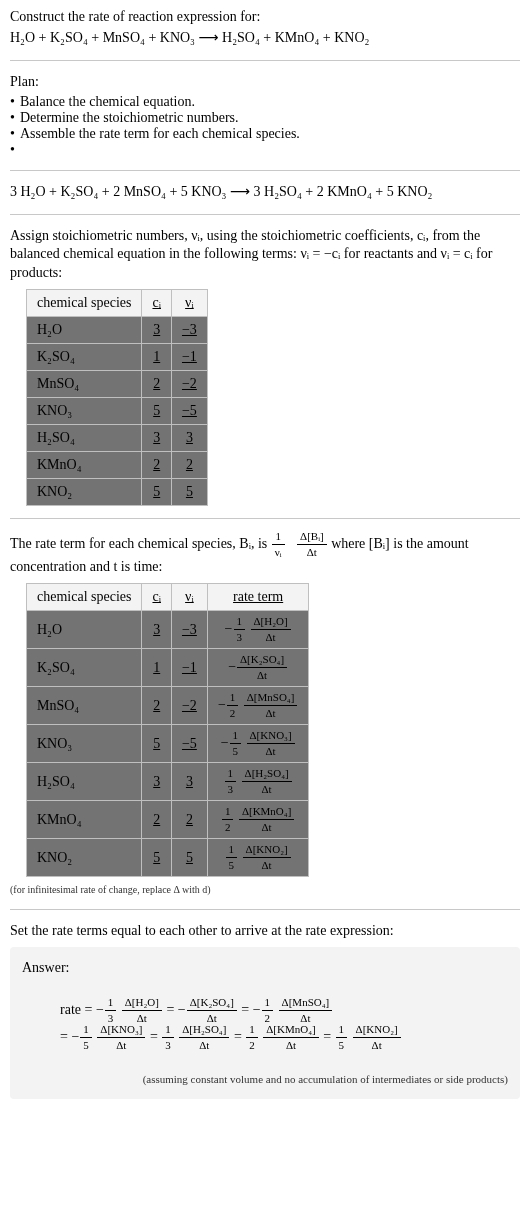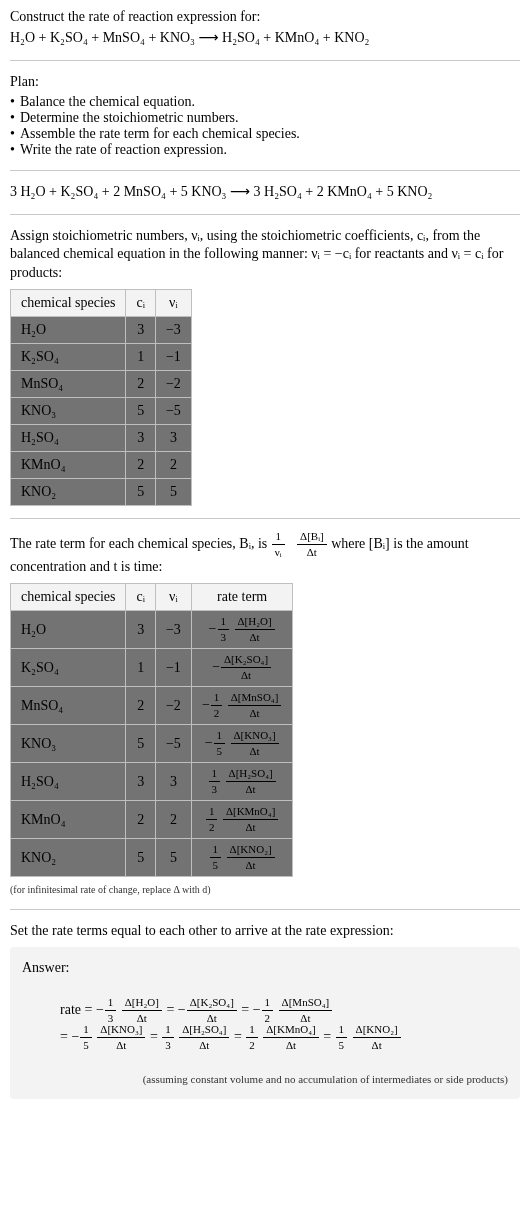--- a/index.html
+++ b/index.html
@@ -22,35 +22,35 @@
     border-top: 1px solid #c8c8c8;
     margin: 12px 0;
   }
   p { margin: 2px 0; line-height: 1.35; }
   .eqline { margin: 2px 0 6px 0; }
   .bullets { margin: 2px 0; }
   .bullets .row { display:flex; align-items:flex-start; }
   .bullets .dot { width: 10px; }
   table.data {
     border-collapse: collapse;
-    margin: 6px 0;
+    margin: 6px 16px;
     border-radius: 29px;
   }
   table.data th, table.data td {
     border: 1px solid #bfbfbf;
     padding: 5px 10px;
     text-align: left;
     background: #737373;
     vertical-align: middle;
   }
   table.data th {
     background: #f3f3f3;
     font-weight: normal;
   }
-  table.data td.center, table.data th.center { text-align:center; }
+  table.data td.center, table.data th.center { text-align:center;text-decoration:underline; }
   .footnote {
     font-size: 10px;
     color: #333;
     margin-top: 2px;
   }
   .answerbox {
     background: #f3f3f3;
     border-radius: 4px;
     padding: 10px 12px 10px 12px;
     margin-top: 6px;
@@ -105,35 +105,34 @@
       <div class="row">
           <span class="dot">•</span>
           <span>Determine the stoichiometric numbers.</span>
         </div>
       <div class="row">
           <span class="dot">•</span>
           <span>Assemble the rate term for each chemical species.</span>
         </div>
       <div class="row">
           <span class="dot">•</span>
-          <span>Write the rate of reaction expression.</span>
         </div>
     </div>
   </div>
 
   <hr class="sep">
 
   <div class="section">
     <p class="eqline">3 H₂O + K₂SO₄ + 2 MnSO₄ + 5 KNO₃  ⟶  3 H₂SO₄ + 2 KMnO₄ + 5 KNO₂</p>
   </div>
 
   <hr class="sep">
 
   <div class="section">
-    <p>Assign stoichiometric numbers, νᵢ, using the stoichiometric coefficients, cᵢ, from the balanced chemical equation in the following manner: νᵢ = −cᵢ for reactants and νᵢ = cᵢ for products:</p>
+    <p>Assign stoichiometric numbers, νᵢ, using the stoichiometric coefficients, cᵢ, from the balanced chemical equation in the following terms: νᵢ = −cᵢ for reactants and νᵢ = cᵢ for products:</p>
 
     <table class="data">
       <thead>
         <tr>
           <th>chemical species</th>
           <th class="center">cᵢ</th>
           <th class="center">νᵢ</th>
         </tr>
       </thead>
       <tbody id="stoich-tbody">

